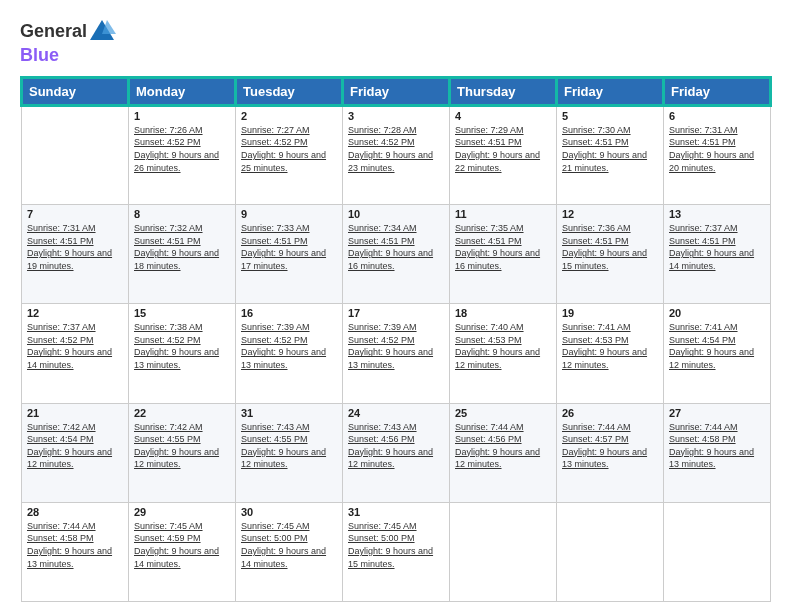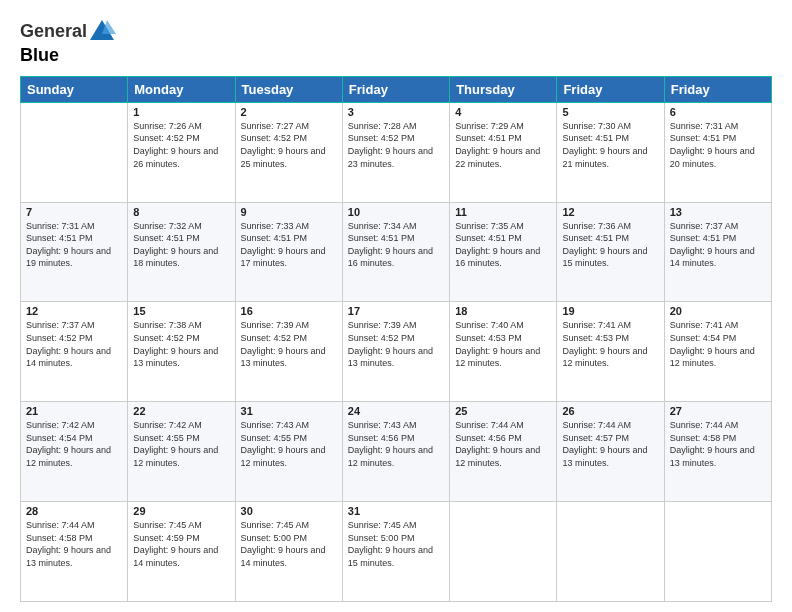--- a/index.html
+++ b/index.html
@@ -26,21 +26,21 @@
     .logo {
       display: flex;
       align-items: center;
     }
     .logo-text {
       font-size: 18px;
       font-weight: bold;
       line-height: 1.1;
     }
     .logo-general { color: #333; }
-    .logo-blue { color: #000000; }
+    .logo-blue { color: #8b5cf6; }
     .logo-icon {
       width: 28px;
       height: 28px;
       margin-left: 2px;
     }
     .title-block {
       text-align: right;
     }
     .month-title {
       font-size: 32px;
@@ -57,21 +57,21 @@
       border-collapse: collapse;
       flex: 1;
     }
     .calendar th {
       background-color: #2a6db5;
       color: #fff;
       font-size: 13px;
       font-weight: bold;
       padding: 5px 6px;
       text-align: left;
-      border: 1px solid #14b8a6;
+      border: 3px solid #14b8a6;
     }
     .calendar td {
       vertical-align: top;
       border: 1px solid #ccc;
       padding: 3px 5px;
       font-size: 9.5px;
       color: #333;
       background: #fff;
       width: calc(100% / 7);
       height: 82px;
@@ -83,20 +83,21 @@
       font-size: 11px;
       font-weight: bold;
       color: #222;
       display: block;
       margin-bottom: 2px;
     }
     .cell-text {
       font-size: 9px;
       line-height: 1.4;
       color: #333;
+      text-decoration: underline;
     }
     .empty-cell {
       background: #fff !important;
     }
   </style>
 </head>
 <body>
 
 <div class="page">
   <div class="header">

